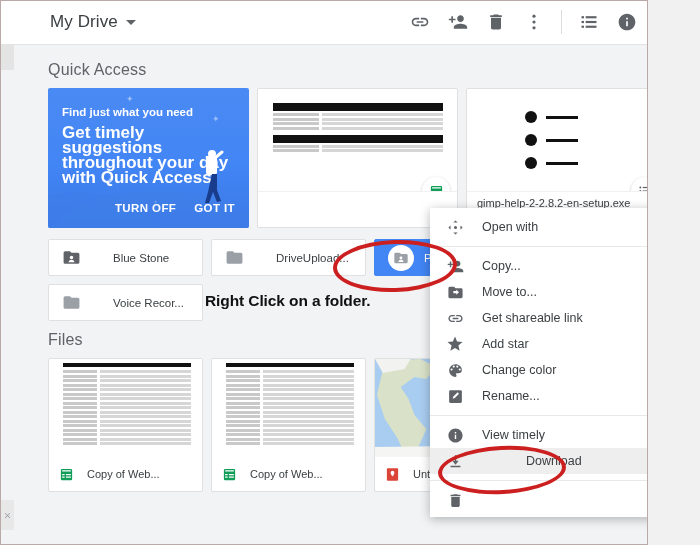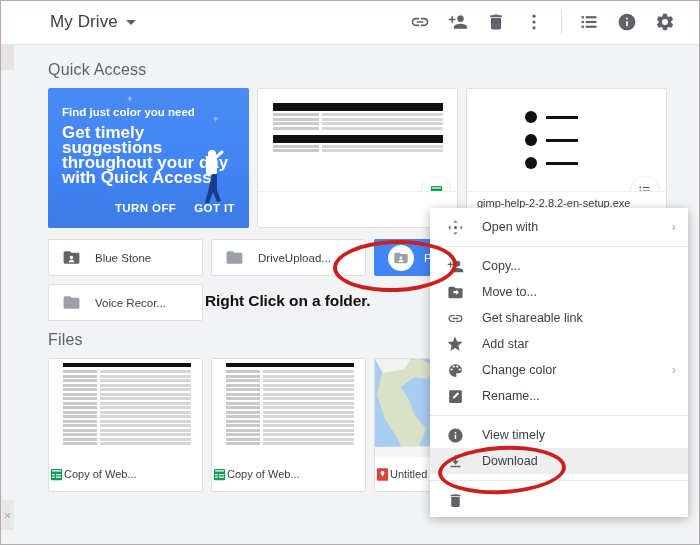--- a/index.html
+++ b/index.html
@@ -4,21 +4,21 @@
 <style>
   * { box-sizing: border-box; margin: 0; padding: 0; }
   html, body {
     width: 700px; height: 545px;
     font-family: "Liberation Sans", sans-serif;
     background: #f1f1f1;
     overflow: hidden;
   }
   .screen {
     position: relative;
-    width: 700px; height: 545px;
+    width: 648px; height: 545px;
     background: #f1f3f4;
     overflow: hidden;
   }
 
   
   .topbar {
     position: absolute; left: 0; top: 0;
     width: 700px; height: 45px;
     background: #ffffff;
     border-bottom: 1px solid #e3e3e3;
@@ -178,21 +178,21 @@
     display: flex; align-items: center;
     padding-left: 13px;
     font-size: 11.5px; color: #3c4043;
     position: relative;
   }
   .folder.selected {
     background: #4285f4;
     border-color: #4285f4;
     color: #ffffff;
   }
-  .folder .fname { margin-left: 14px; white-space: nowrap; overflow: hidden; text-overflow: ellipsis; }
+  .folder .fname { margin-left: 32px; white-space: nowrap; overflow: hidden; text-overflow: ellipsis; }
   .folder.selected .fname { margin-left: 10px; font-weight: normal; }
   .sel-circle {
     width: 26px; height: 26px; border-radius: 50%;
     background: #fff;
     display: flex; align-items: center; justify-content: center;
     flex: none;
   }
 
   
   .annot {
@@ -208,21 +208,21 @@
   .file-card {
     width: 155px; height: 134px;
     background: #fff;
     border: 1px solid #e0e0e0;
     border-radius: 2px;
     overflow: hidden;
   }
   .file-thumb { height: 98px; position: relative; overflow: hidden; background:#fff; }
   .file-foot {
     height: 34px; display: flex; align-items: center;
-    padding: 0 0; 
+    padding: 0 10px; gap: 13px;
   }
   .file-name { font-size: 11px; color: #3c4043; white-space: nowrap; overflow: hidden; text-overflow: ellipsis; }
   .fileprev { position: absolute; left: 14px; top: 4px; width: 128px; }
   .map-thumb {
     position: absolute; inset: 0;
     background: #a7cdf2;
   }
 
   
   .ctx {
@@ -234,21 +234,21 @@
     font-size: 12.5px;
     color: #3c4043;
     padding: 6px 0 4px 0;
   }
   .ctx-item {
     height: 26px;
     display: flex; align-items: center;
     padding: 0 12px 0 14px;
     cursor: pointer;
   }
-  .ctx-item.hl { background: #eeeeee; }
+  .ctx-item.hl { background: #eeeeee; gap: 44px; }
   .ctx-ic {
     width: 22px; height: 22px; flex: none;
     display: flex; align-items: center; justify-content: center;
     margin-right: 16px;
   }
   .ctx-label { flex: 1; }
   .ctx-arrow { color: #9aa0a6; font-size: 12px; }
   .ctx-sep { height: 1px; background: #e8e8e8; margin: 6px 0; }
 
   
@@ -352,21 +352,21 @@
 
     <div class="qa-row">
 
       <div class="qa-card promo">
         <span class="spark" style="left:78px; top:6px;">✦</span>
         <span class="spark" style="left:164px; top:26px;">✦</span>
         <span class="spark" style="left:58px; top:88px;">✦</span>
         <span class="spark" style="left:105px; top:110px; font-size:6px;">✦</span>
         <div class="promo-hill2"></div>
         <div class="promo-hill"></div>
-        <h3>Find just color you need</h3>
+        <h3>Find just what you need</h3>
         <p>Get timely suggestions throughout your day with Quick Access</p>
         <svg class="promo-person" viewBox="0 0 26 56">
           <rect x="7" y="6" width="11" height="19" rx="3" fill="#ffffff"></rect>
           <path d="M13 24 L9 42 L6 53 L10 53 L14 42 L18 52 L22 51 L18 40 L18 24 Z" fill="#1a3c8c"></path>
           <circle cx="13" cy="4" r="4" fill="#ffffff"></circle>
           <path d="M16 8 L23 2" stroke="#ffffff" stroke-width="3" stroke-linecap="round"></path>
         </svg>
         <div class="promo-actions">
           <span>TURN OFF</span>
           <span>GOT IT</span>

